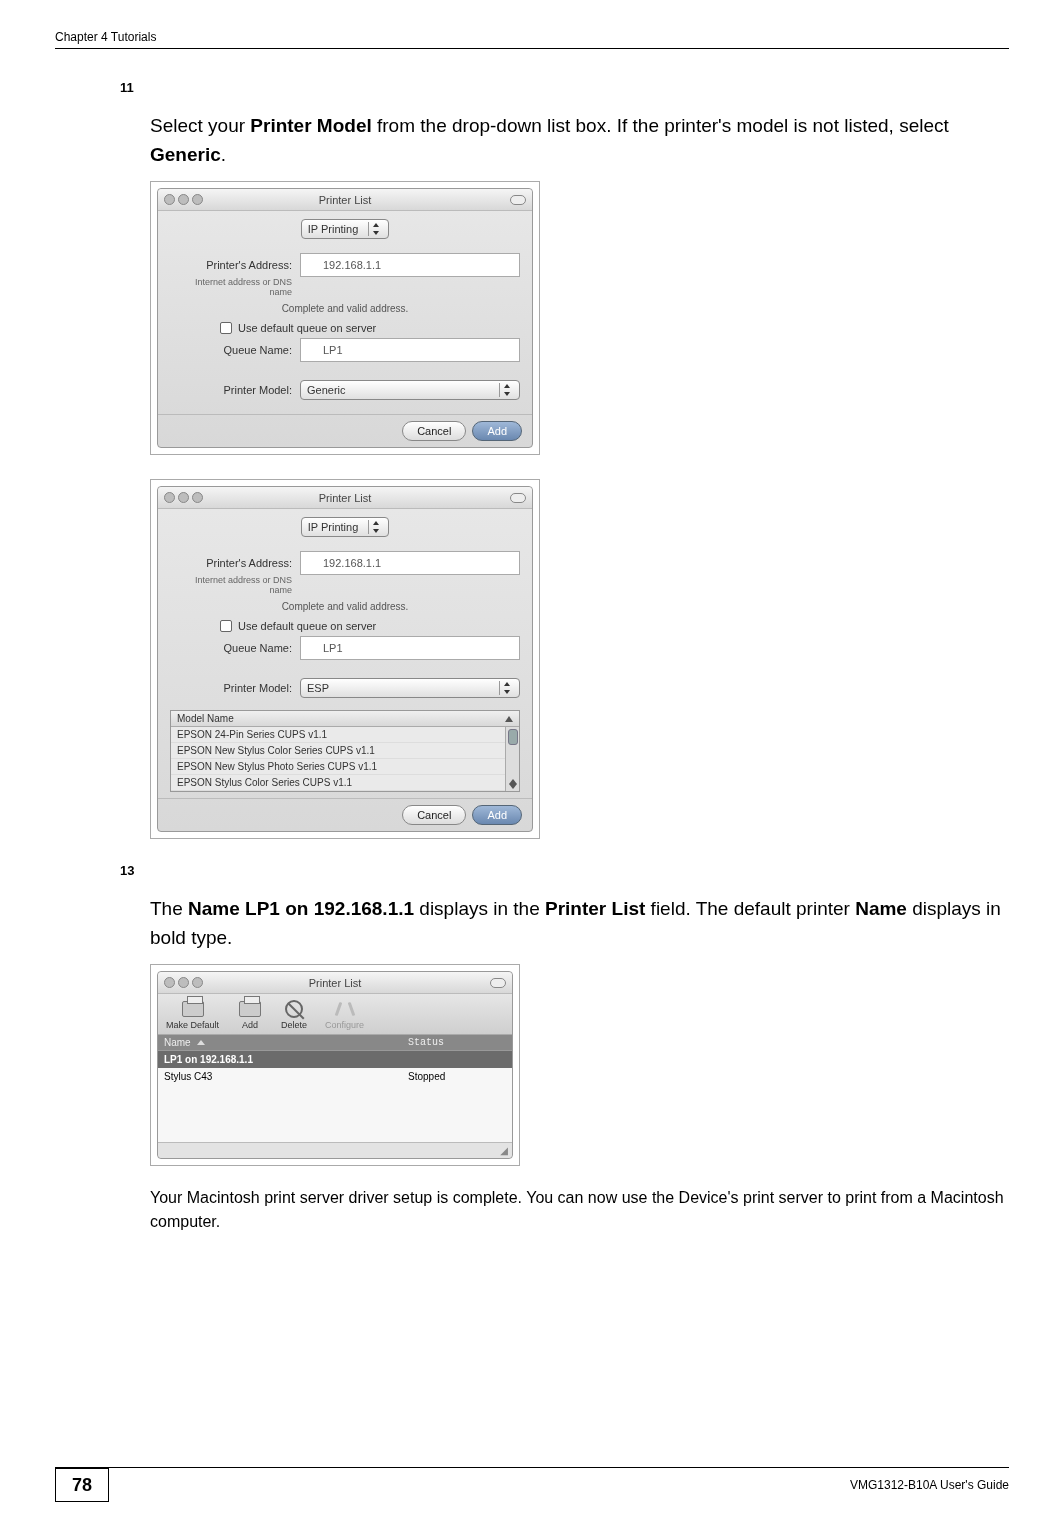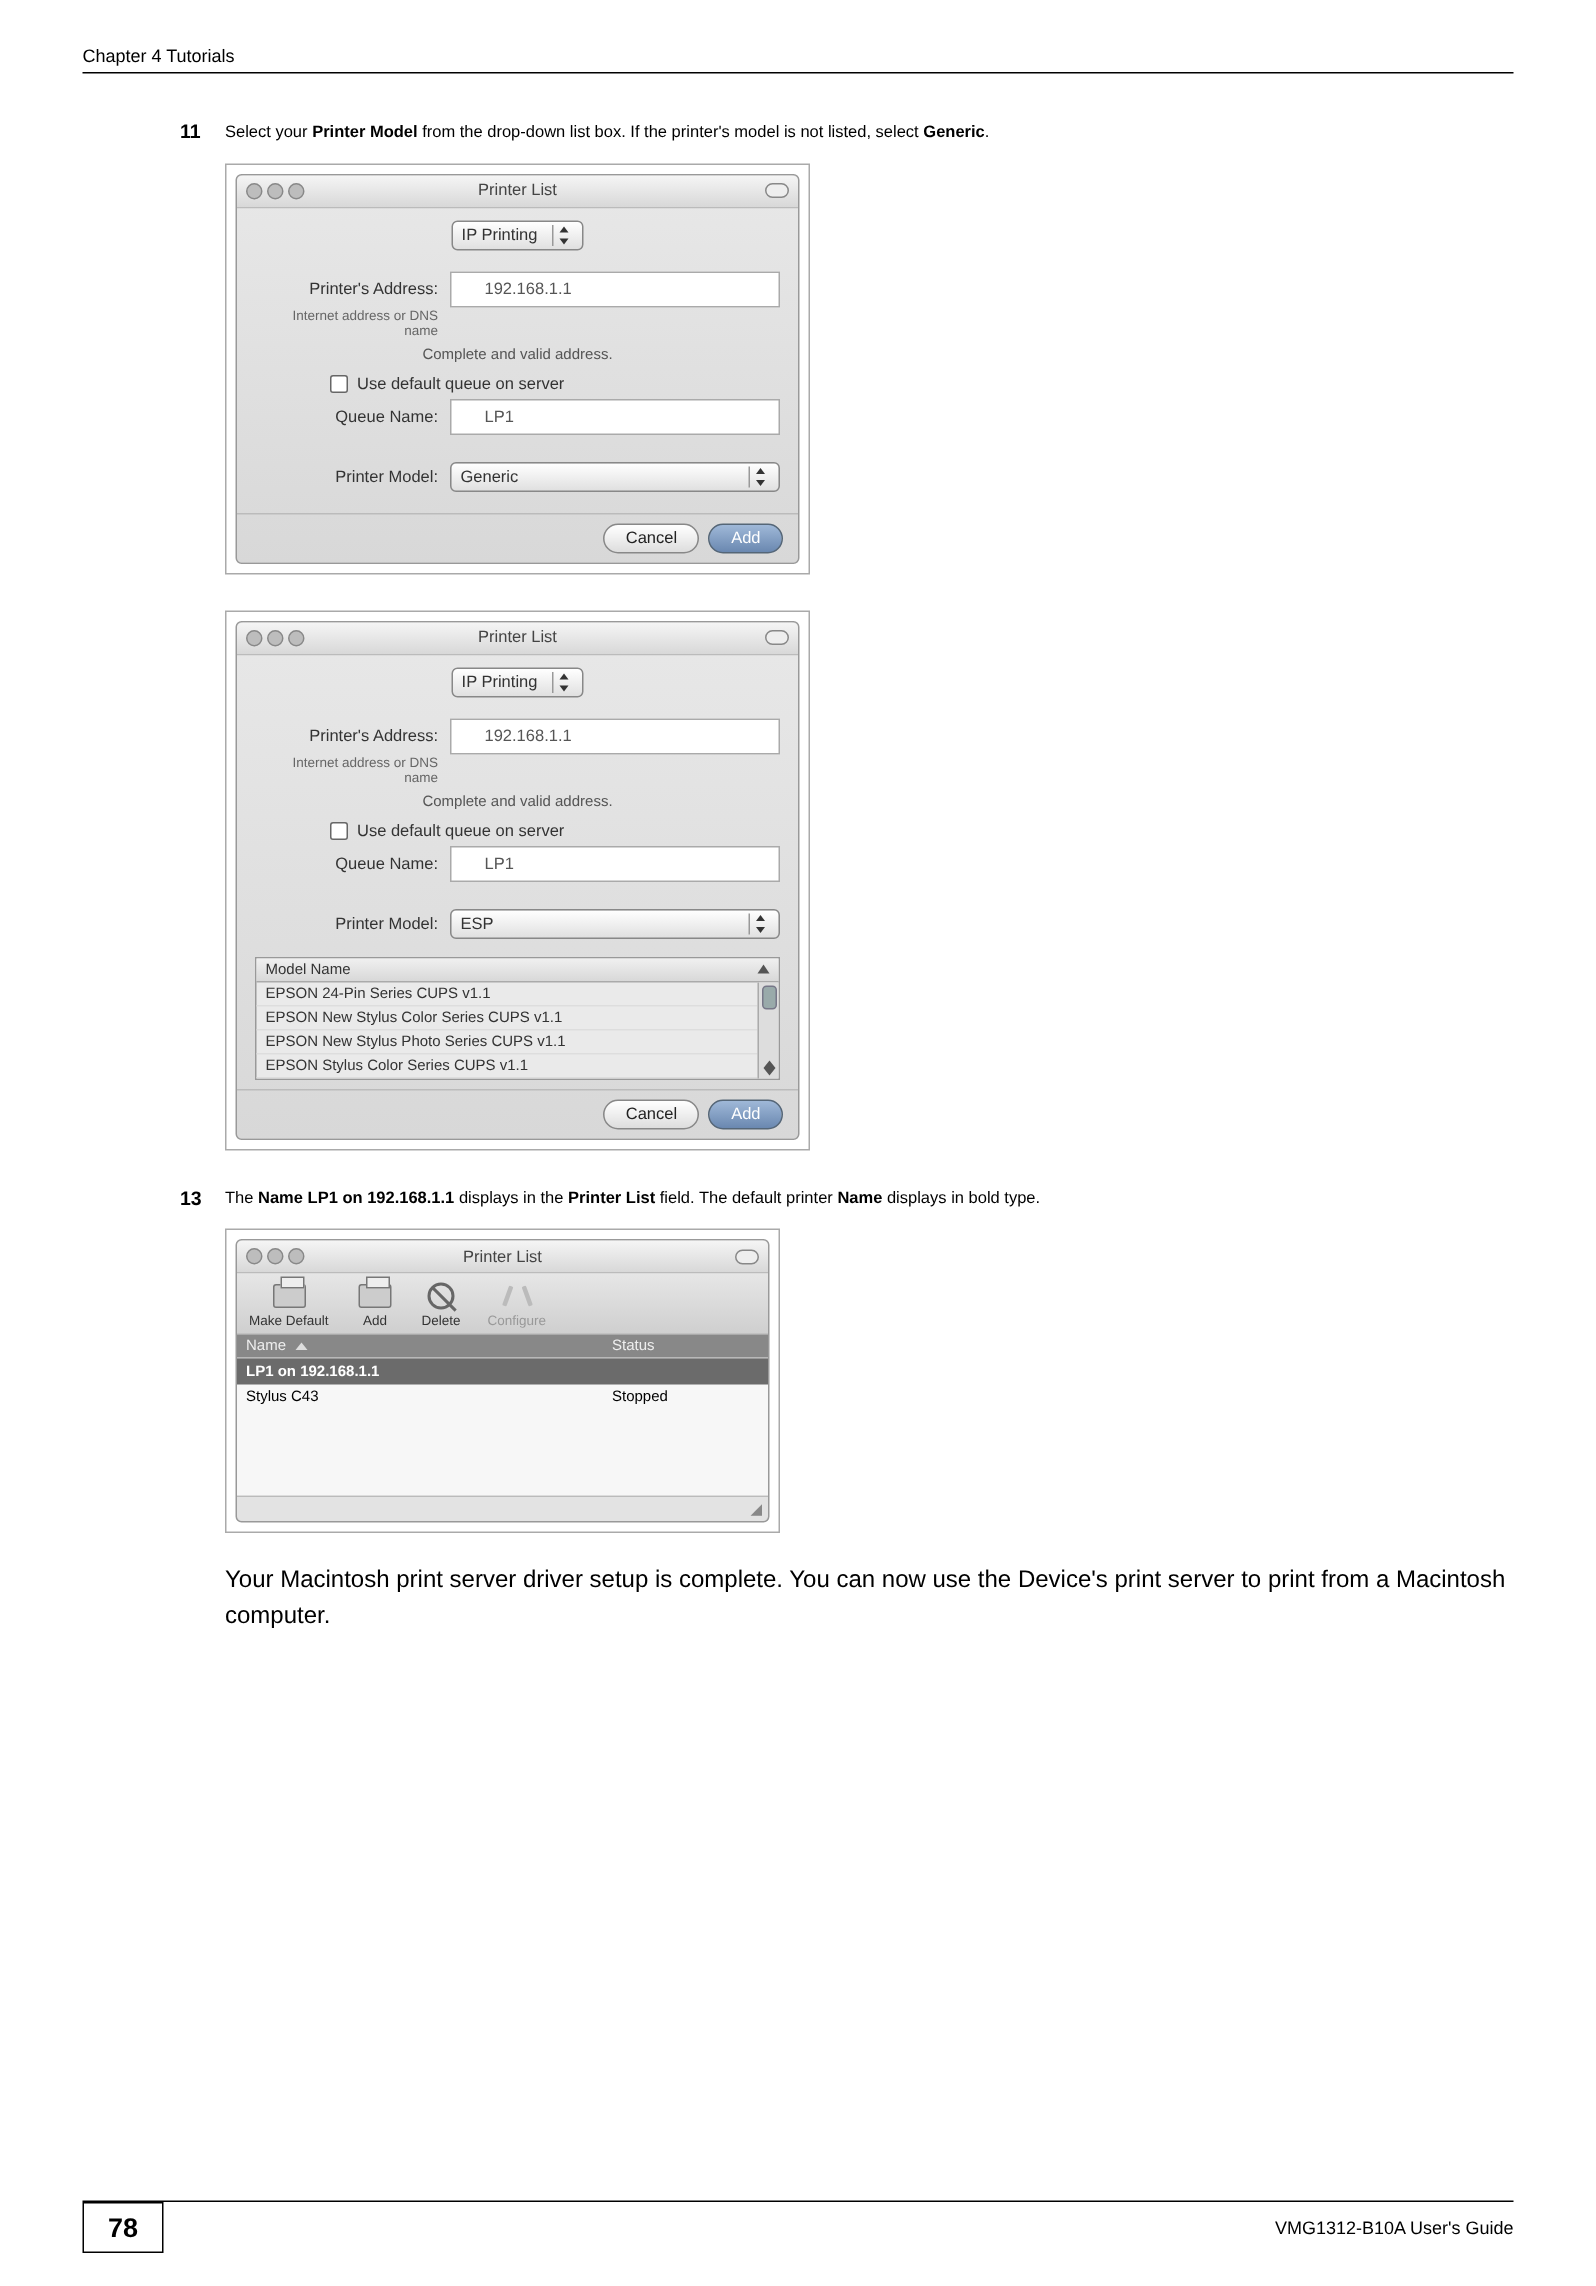--- a/index.html
+++ b/index.html
@@ -40,22 +40,23 @@
   .step-row {
     display: flex;
   }
   .step-num {
     width: 30px;
     flex-shrink: 0;
     font-weight: bold;
     font-size: 13px;
   }
   .step-text {
-    font-size: 11px;
+    font-size: 19px;
     line-height: 1.5;
+    margin-top: 32px;
   }
   .bold { font-weight: bold; }
   .dlg {
     margin-top: 12px;
     margin-bottom: 24px;
     margin-left: 30px;
     border: 1px solid #aaa;
     background: #fff;
     width: 390px;
     padding: 6px;
@@ -251,21 +252,21 @@
   .tools-ic {
     width:20px;height:18px;position:relative;
   }
   .tools-ic::before{content:"";position:absolute;left:2px;top:2px;width:3px;height:14px;background:#bbb;border-radius:1px;transform:rotate(20deg);}
   .tools-ic::after{content:"";position:absolute;right:2px;top:2px;width:3px;height:14px;background:#bbb;border-radius:1px;transform:rotate(-20deg);}
   .cols-head {
     display:flex;background:#888;color:#eee;font-size:10px;
   }
   .cols-head > div { padding:2px 6px; }
   .col-name { flex:1; display:flex;align-items:center;gap:6px;}
-  .col-status { width:110px; }
+  .col-status { width:110px;font-family:Liberation Mono, monospace; }
   .sort-tri { border-left:4px solid transparent;border-right:4px solid transparent;border-bottom:5px solid #ddd; }
   .list-row {
     display:flex;font-size:10px;
   }
   .list-row > div { padding:3px 6px; }
   .list-row.sel { background:#6b6b6b;color:#fff;font-weight:bold;align-items:flex-end; }
   .list-row .c1 { flex:1; }
   .list-row .c2 { width:110px; }
   .list-area { background:#f7f7f7; height:92px; border-top:1px solid #999; }
   .resize {

